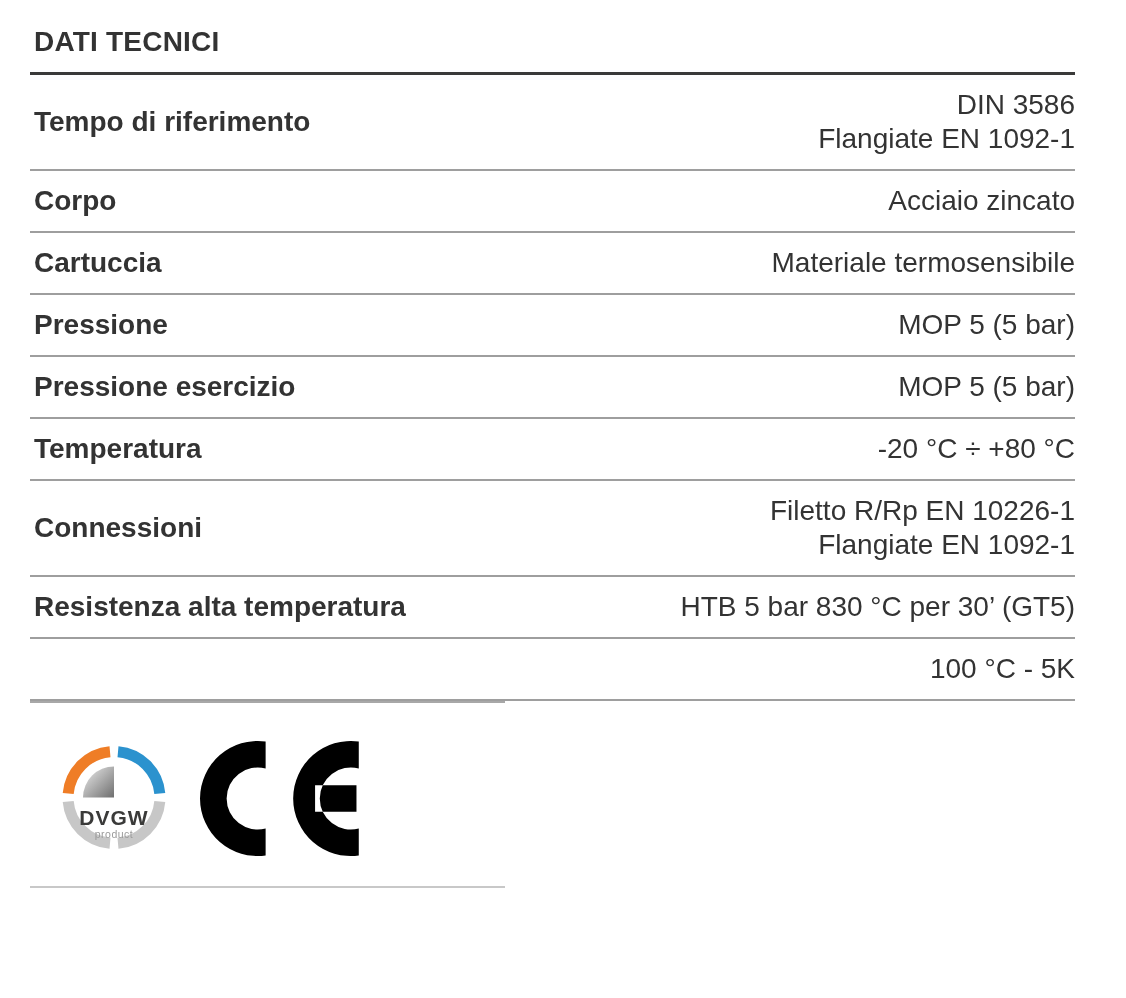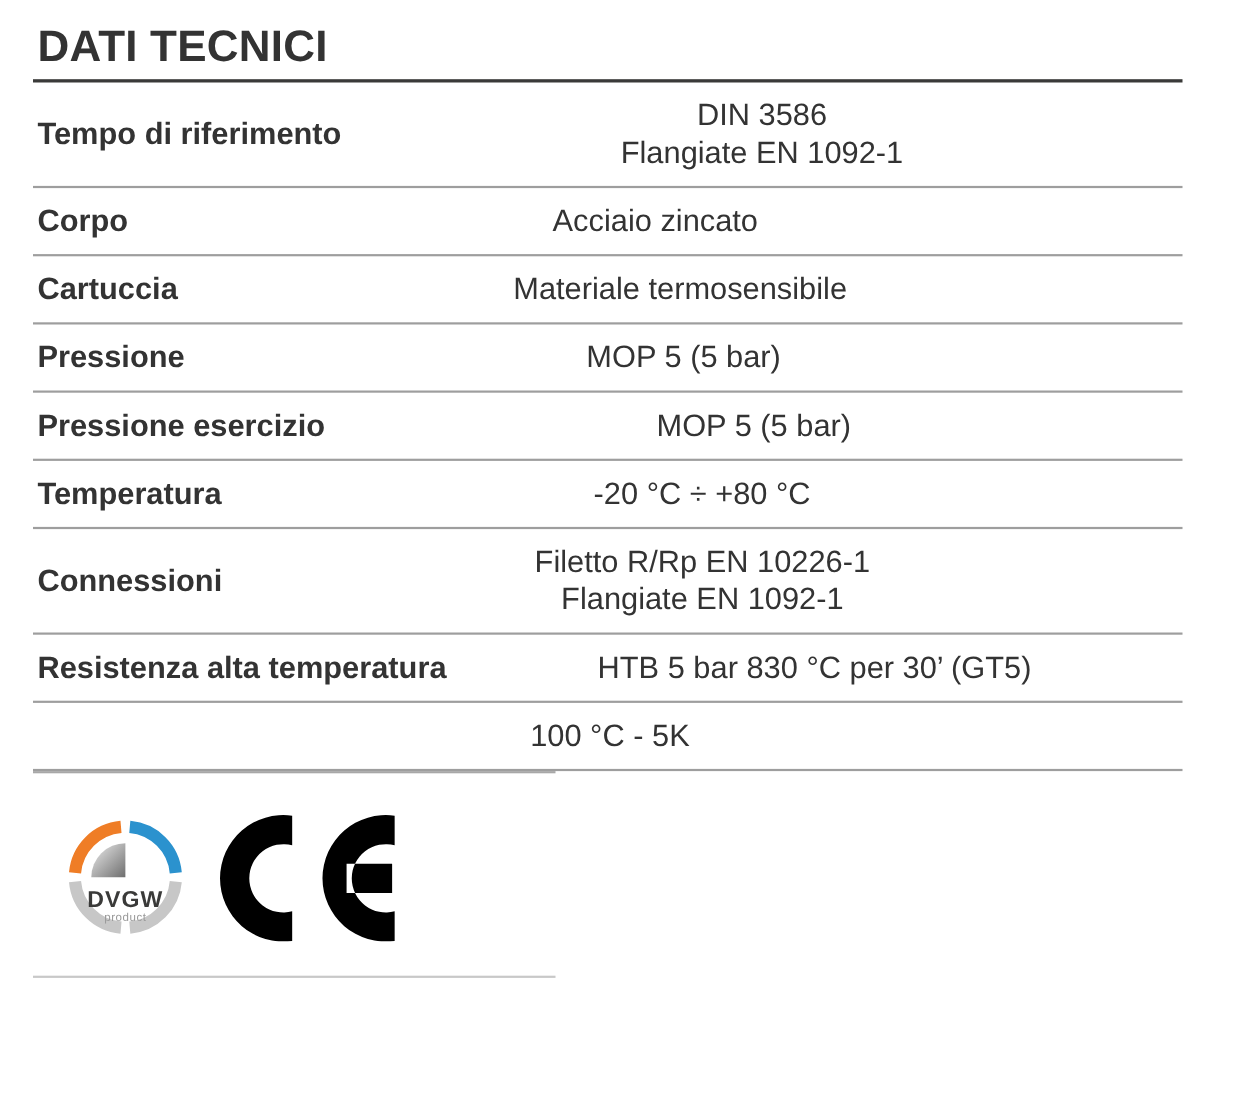--- a/index.html
+++ b/index.html
@@ -12,21 +12,21 @@
     font-family: "Liberation Sans", "DejaVu Sans", sans-serif;
   }
   .content {
     position: absolute;
     left: 30px;
     top: 22px;
     width: 1045px;
     color: var(--text, #333);
   }
   .page-title {
-    font-size: 40px;
+    font-size: 28px;
     font-weight: 700;
     line-height: 36px;
     margin: 0;
     padding: 2px 0 12px 4px;
     border-bottom: 3px solid var(--header-rule, #3a3a39);
     letter-spacing: 0.2px;
   }
   .tech-table { width: 100%; }
   .row {
     display: flex;
@@ -46,21 +46,21 @@
     font-size: 0.55em;
     position: relative;
     top: 2px;
     line-height: 0;
   }
   .row .value {
     text-align: right;
     font-weight: 400;
     flex: 1 1 auto;
   }
-  .value-line { display: block; text-align: center; }
+  .value-line { display: block; }
   .cert-section {
     margin-top: 0;
     width: 443px;
     border-top: 2px solid var(--section-rule-top, #a8a8a8);
     border-bottom: 2px solid var(--section-rule-bottom, #c8c8c8);
     padding: 38px 0 26px 32px;
     display: flex;
     align-items: flex-start;
     gap: 34px;
   }

